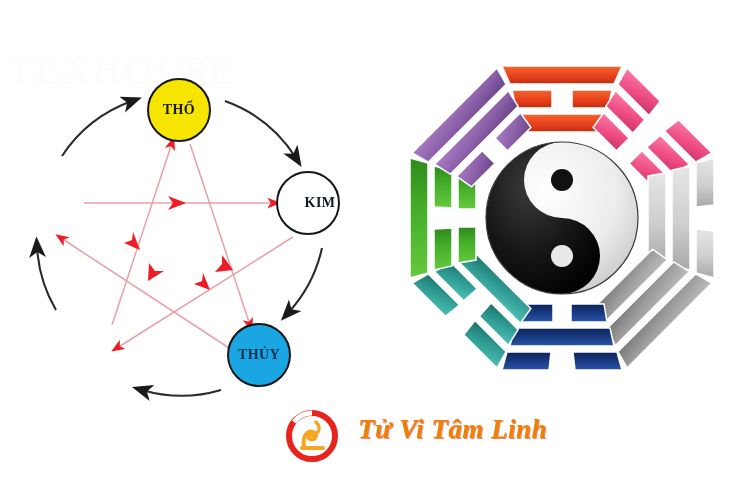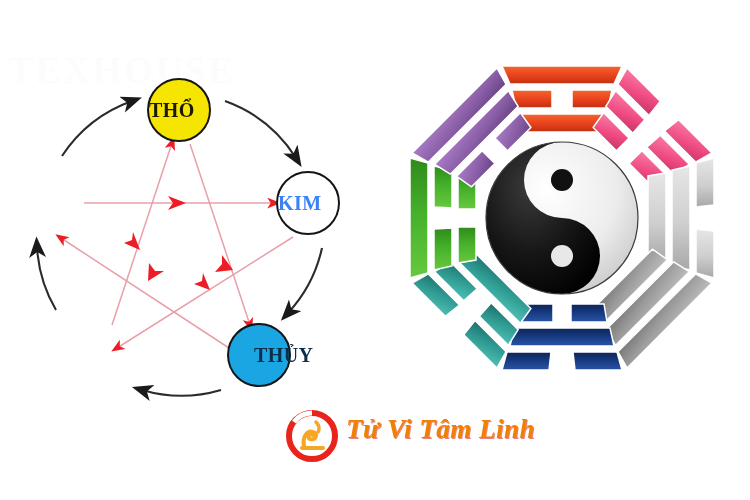--- a/index.html
+++ b/index.html
@@ -25,42 +25,43 @@
   #wuxing {
     position: absolute;
     left: 0px;
     top: 0px;
     width: 375px;
     height: 430px;
   }
   .node-label {
     position: absolute;
     width: 100%;
+    text-align: center;
     top: 50%;
     transform: translateY(-50%);
     font-family: "Liberation Serif", serif;
     font-weight: bold;
-    font-size: 20px;
+    font-size: 14px;
     letter-spacing: 0.4px;
     pointer-events: none;
   }
   .node {
     position: absolute;
     border-radius: 50%;
     border: 2px solid #151515;
     box-sizing: border-box;
   }
   #node-tho  { left: 147px; top: 78px;  width: 64px; height: 64px; background: #f6e500; }
   #node-kim  { left: 276px; top: 171px; width: 64px; height: 64px; background: #ffffff; }
   #node-thuy { left: 227px; top: 323px; width: 64px; height: 64px; background: #1aa6e2; }
   #node-moc  { left: 67px;  top: 323px; width: 64px; height: 64px; background: #14a050; }
   #node-hoa  { left: 18px;  top: 171px; width: 64px; height: 64px; background: #ed1c24; }
   #node-tho .node-label  { color: #1a1a00; }
-  #node-kim .node-label  { color: #3b82f6; }
-  #node-thuy .node-label { color: #0b2f4a; margin-left: 25px; }
+  #node-kim .node-label  { color: #0f172a; margin-left: 12px; }
+  #node-thuy .node-label { color: #0b2f4a; }
   #node-moc .node-label  { color: #052b12; }
   #node-hoa .node-label  { color: #3a0000; }
 
   
   #bagua {
     position: absolute;
     left: 375px;
     top: 18px;
     width: 375px;
     height: 400px;
@@ -83,21 +84,21 @@
   
   #logo {
     position: absolute;
     left: 286px;
     top: 408px;
     width: 190px;
     height: 60px;
   }
   #logo-text {
     position: absolute;
-    left: 60px;
+    left: 72px;
     top: 6px;
     font-family: "Liberation Serif", serif;
     font-style: italic;
     font-weight: bold;
     font-size: 27px;
     letter-spacing: 0.5px;
     color: #f08000;
     white-space: nowrap;
     text-shadow: 1px 1px 0 rgba(225,30,20,0.55);
   }

